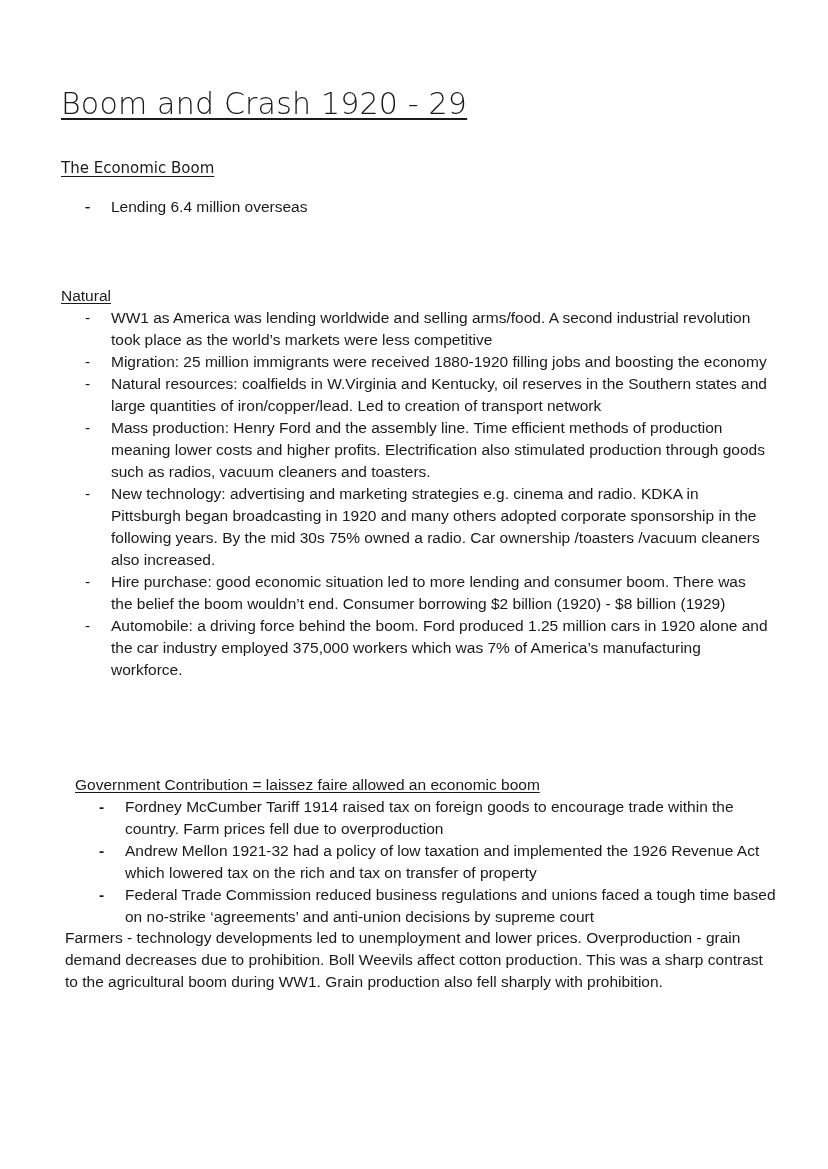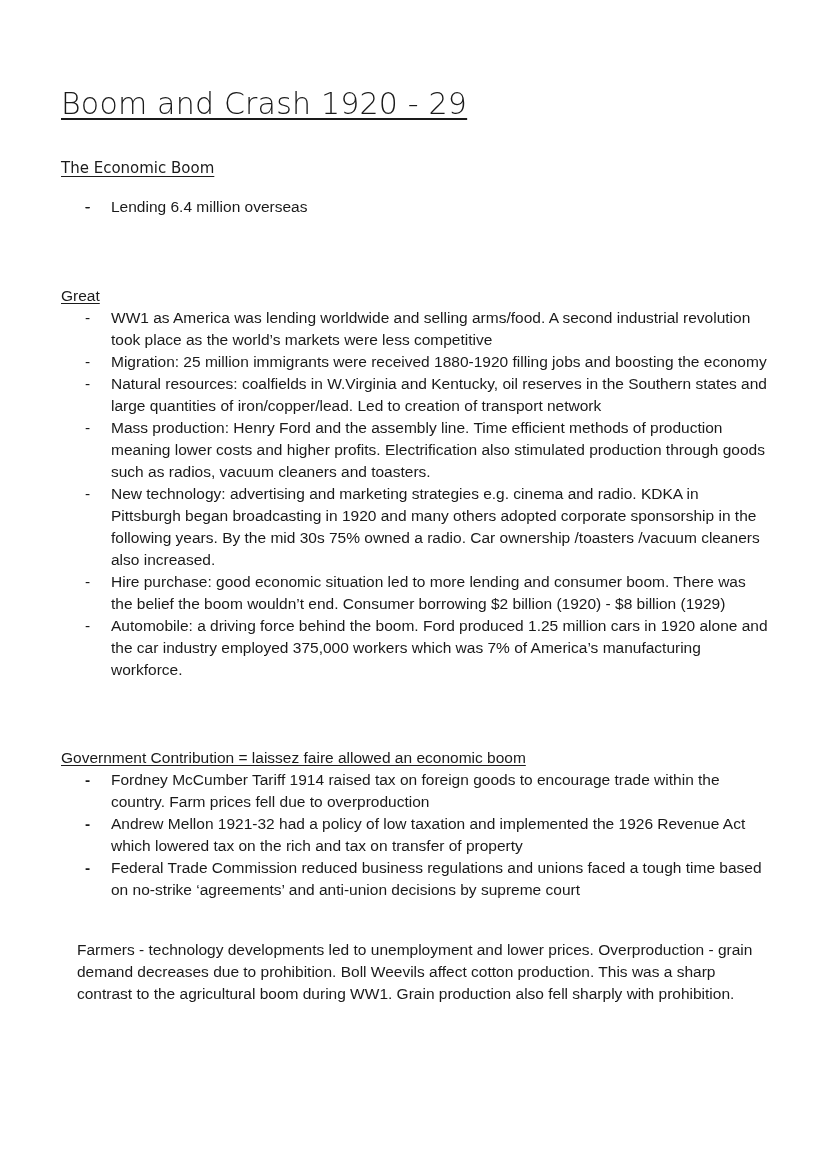--- a/index.html
+++ b/index.html
@@ -22,51 +22,51 @@
     .section { position: absolute; left: 0; width: 710px; }
     .label {
       font-size: 15.5px; line-height: 22px; text-decoration: underline;
       text-underline-offset: 2px; white-space: nowrap;
     }
     ul { list-style: none; margin: 0; padding: 0; }
     li { position: relative; padding-left: 50px; font-size: 15.5px; line-height: 22px; }
     li .dash { position: absolute; left: 24px; top: 0; }
     li .dash.bold { font-weight: bold; }
     b { font-weight: normal; }
-    p { margin: 16px; font-size: 15.5px; line-height: 22px; }
+    p { margin: 4px; font-size: 15.5px; line-height: 22px; }
   </style>
 </head>
 <body>
 
 <div class="page">
   <div class="title">Boom and Crash 1920 - 29</div>
   <div class="h2">The Economic Boom</div>
 
   <div class="section" style="top:196px;">
     <ul>
       <li><span class="dash">-</span></li>
       <li><span class="dash">-</span></li>
       <li><span class="dash">-</span><span>Lending 6.4 million overseas</span></li>
     </ul>
   </div>
 
   <div class="section" style="top:285px;">
-    <div class="label">Great</div>
+    <div class="label">Natural</div>
     <ul>
       <li><span class="dash">-</span><b>WW1</b><span> as America was lending worldwide and selling arms/food. A second industrial revolution took place as the world’s markets were less competitive</span></li>
       <li><span class="dash">-</span><b>Migration</b><span>: 25 million immigrants were received 1880-1920 filling jobs and boosting the economy</span></li>
       <li><span class="dash">-</span><b>Natural resources</b><span>: coalfields in W.Virginia and Kentucky, oil reserves in the Southern states and large quantities of iron/copper/lead. Led to creation of transport network</span></li>
       <li><span class="dash">-</span><b>Mass production</b><span>: Henry Ford and the assembly line. Time efficient methods of production meaning lower costs and higher profits. Electrification also stimulated production through goods such as radios, vacuum cleaners and toasters.</span></li>
       <li><span class="dash">-</span><b>New technology:</b><span> advertising and marketing strategies e.g. cinema and radio. KDKA in Pittsburgh began broadcasting in 1920 and many others adopted corporate sponsorship in the following years. By the mid 30s 75% owned a radio. Car ownership /toasters /vacuum cleaners also increased.</span></li>
       <li><span class="dash">-</span><b>Hire purchase:</b><span> good economic situation led to more lending and consumer boom. There was the belief the boom wouldn’t end. Consumer borrowing $2 billion (1920) - $8 billion (1929)</span></li>
       <li><span class="dash">-</span><b>Automobile</b><span>: a driving force behind the boom. Ford produced 1.25 million cars in 1920 alone and the car industry employed 375,000 workers which was 7% of America’s manufacturing workforce.</span></li>
     </ul>
   </div>
 
-  <div class="section" style="top:747px;">
+  <div class="section" style="top:774px;margin-left:14px;">
     <div class="label">Government Contribution = laissez faire allowed an economic boom</div>
     <ul>
       <li><span class="dash bold">-</span><b>Fordney McCumber Tariff 1914</b><span> raised tax on foreign goods to encourage trade within the country. Farm prices fell due to overproduction</span></li>
       <li><span class="dash bold">-</span><b>Andrew Mellon 1921-32</b><span> had a policy of low taxation and implemented the </span><b>1926 Revenue Act</b><span> which lowered tax on the rich and tax on transfer of property</span></li>
       <li><span class="dash bold">-</span><b>Federal Trade Commission</b><span> reduced business regulations and unions faced a tough time based on no-strike ‘agreements’ and anti-union decisions by supreme court</span></li>
     </ul>
   </div>
 
   <div class="section" style="top:923px;">
     <p>Farmers - technology developments led to unemployment and lower prices. Overproduction - grain demand decreases due to prohibition. Boll Weevils affect cotton production. This was a sharp contrast to the agricultural boom during WW1. Grain production also fell sharply with prohibition.</p>

